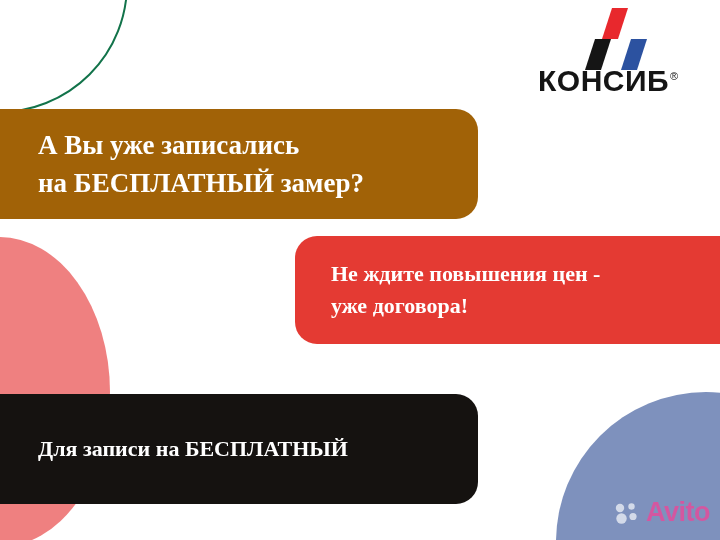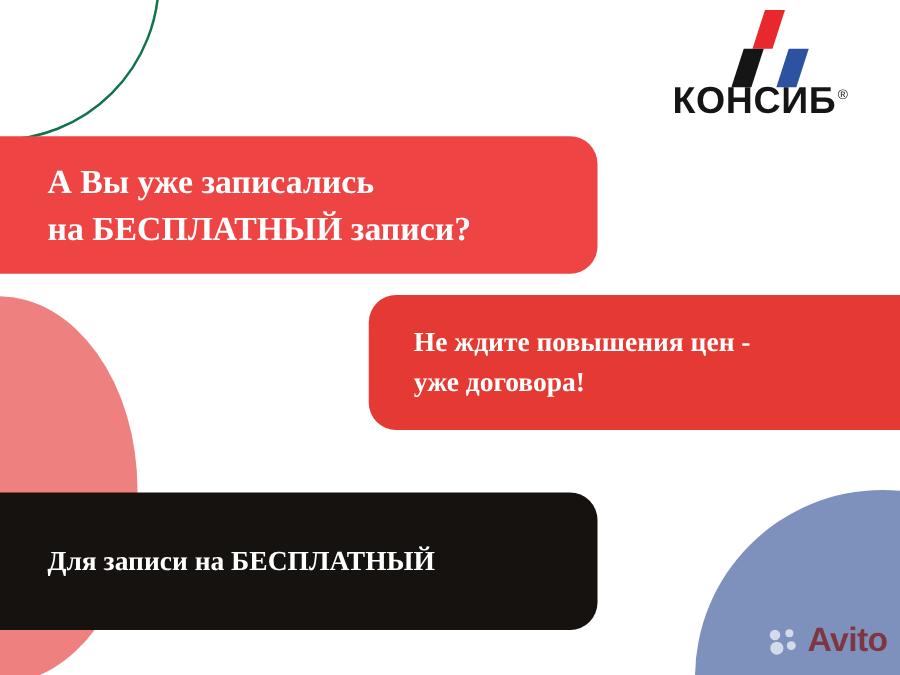--- a/index.html
+++ b/index.html
@@ -96,21 +96,21 @@
     display: block;
     white-space: nowrap;
     font-weight: bold;
   }
 
   #banner-blue {
     left: 0;
     top: 109px;
     width: 478px;
     height: 110px;
-    background: #ef4444;
+    background: #a16207;
     border-radius: 0 22px 22px 0;
     padding: 0 0 0 38px;
   }
   #banner-blue .line { font-size: 27px; line-height: 1.42; }
 
   #banner-red {
     left: 295px;
     top: 236px;
     width: 460px;
     height: 108px;
@@ -139,21 +139,21 @@
     display: flex;
     align-items: center;
     gap: 5px;
     opacity: 0.78;
   }
   #avito-mark { width: 26px; height: 22px; display: block; }
   #avito-label {
     font-family: "Liberation Sans", "DejaVu Sans", sans-serif;
     font-size: 27px;
     font-weight: bold;
-    color: #7f1d1d;
+    color: #ec4899;
     line-height: 1;
     letter-spacing: -0.5px;
   }
 </style>
 </head>
 <body>
 
 <div id="poster">
 
   <div class="deco" id="green-ring"></div>
@@ -164,21 +164,21 @@
     <svg id="logo-mark" viewBox="0 0 72 62">
       <polygon points="27,0 43,0 33,31 17,31" fill="#e8282d"></polygon>
       <polygon points="10,31 26,31 16,62 0,62" fill="#151515"></polygon>
       <polygon points="46,31 62,31 52,62 36,62" fill="#2c52a0"></polygon>
     </svg>
     <div id="logo-wordmark"><span>КОНСИБ</span><span id="logo-reg">®</span></div>
   </div>
 
   <div class="banner" id="banner-blue">
     <span class="line">А Вы уже записались</span>
-    <span class="line">на БЕСПЛАТНЫЙ записи?</span>
+    <span class="line">на БЕСПЛАТНЫЙ замер?</span>
   </div>
 
   <div class="banner" id="banner-red">
     <span class="line">Не ждите повышения цен -</span>
     <span class="line">уже договора!</span>
   </div>
 
   <div class="banner" id="banner-black">
     <span class="line">Для записи на БЕСПЛАТНЫЙ</span>
   </div>

